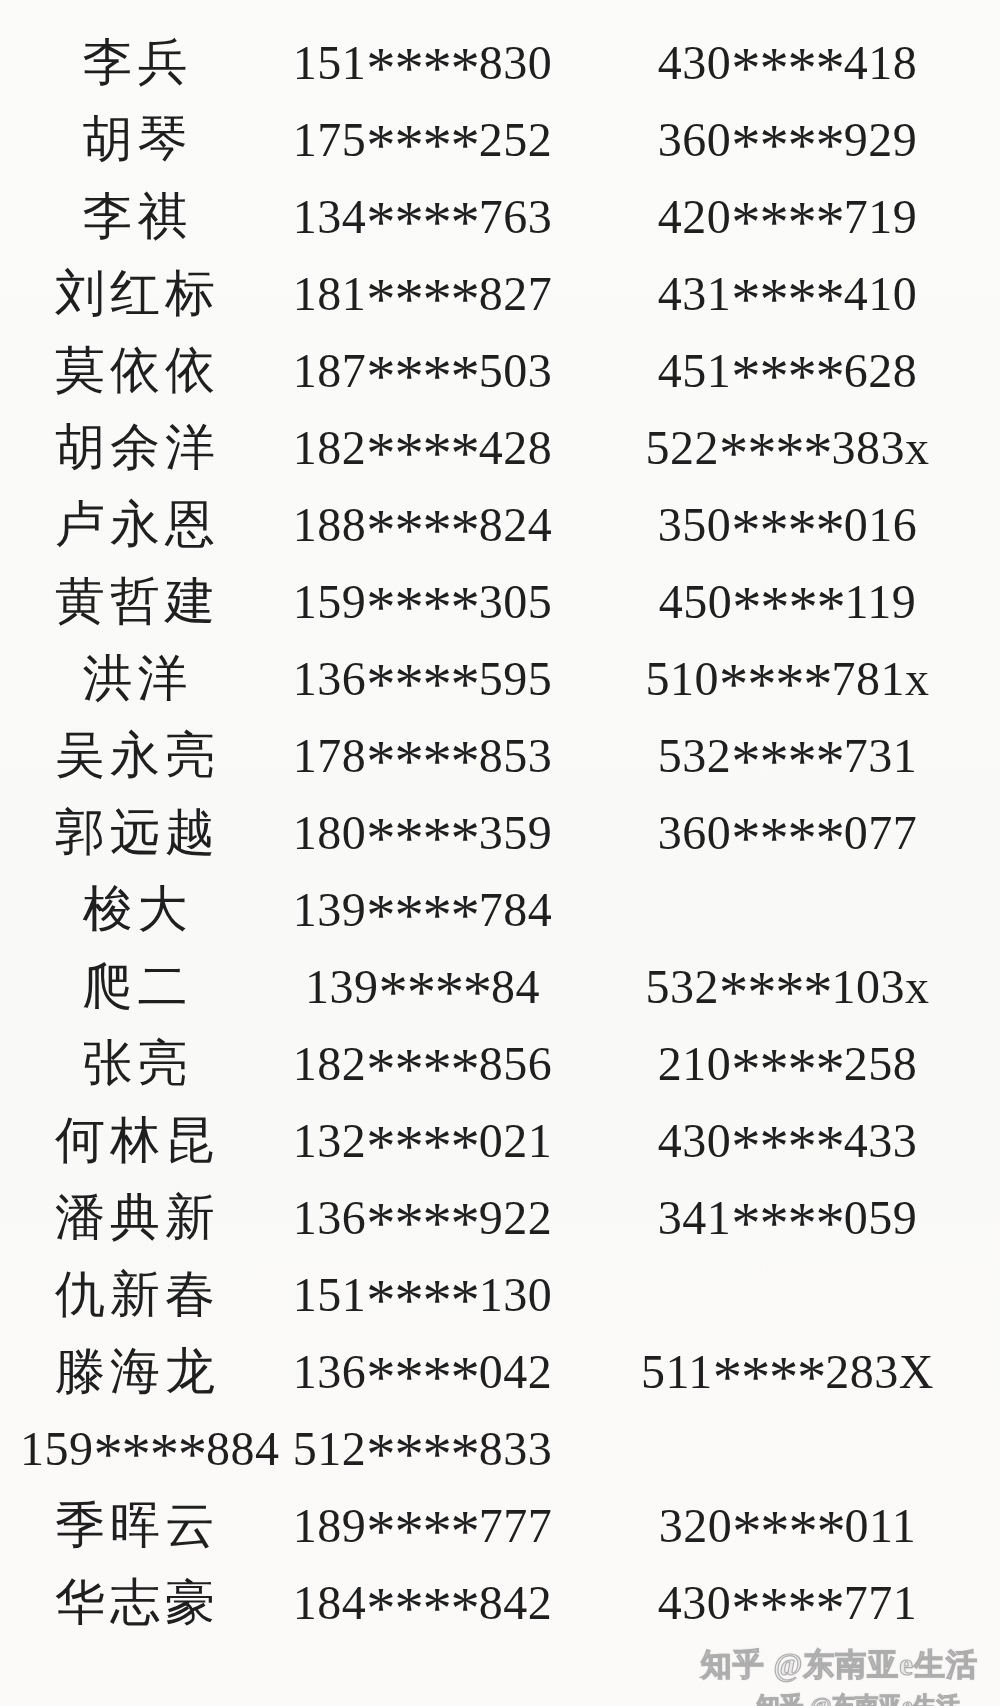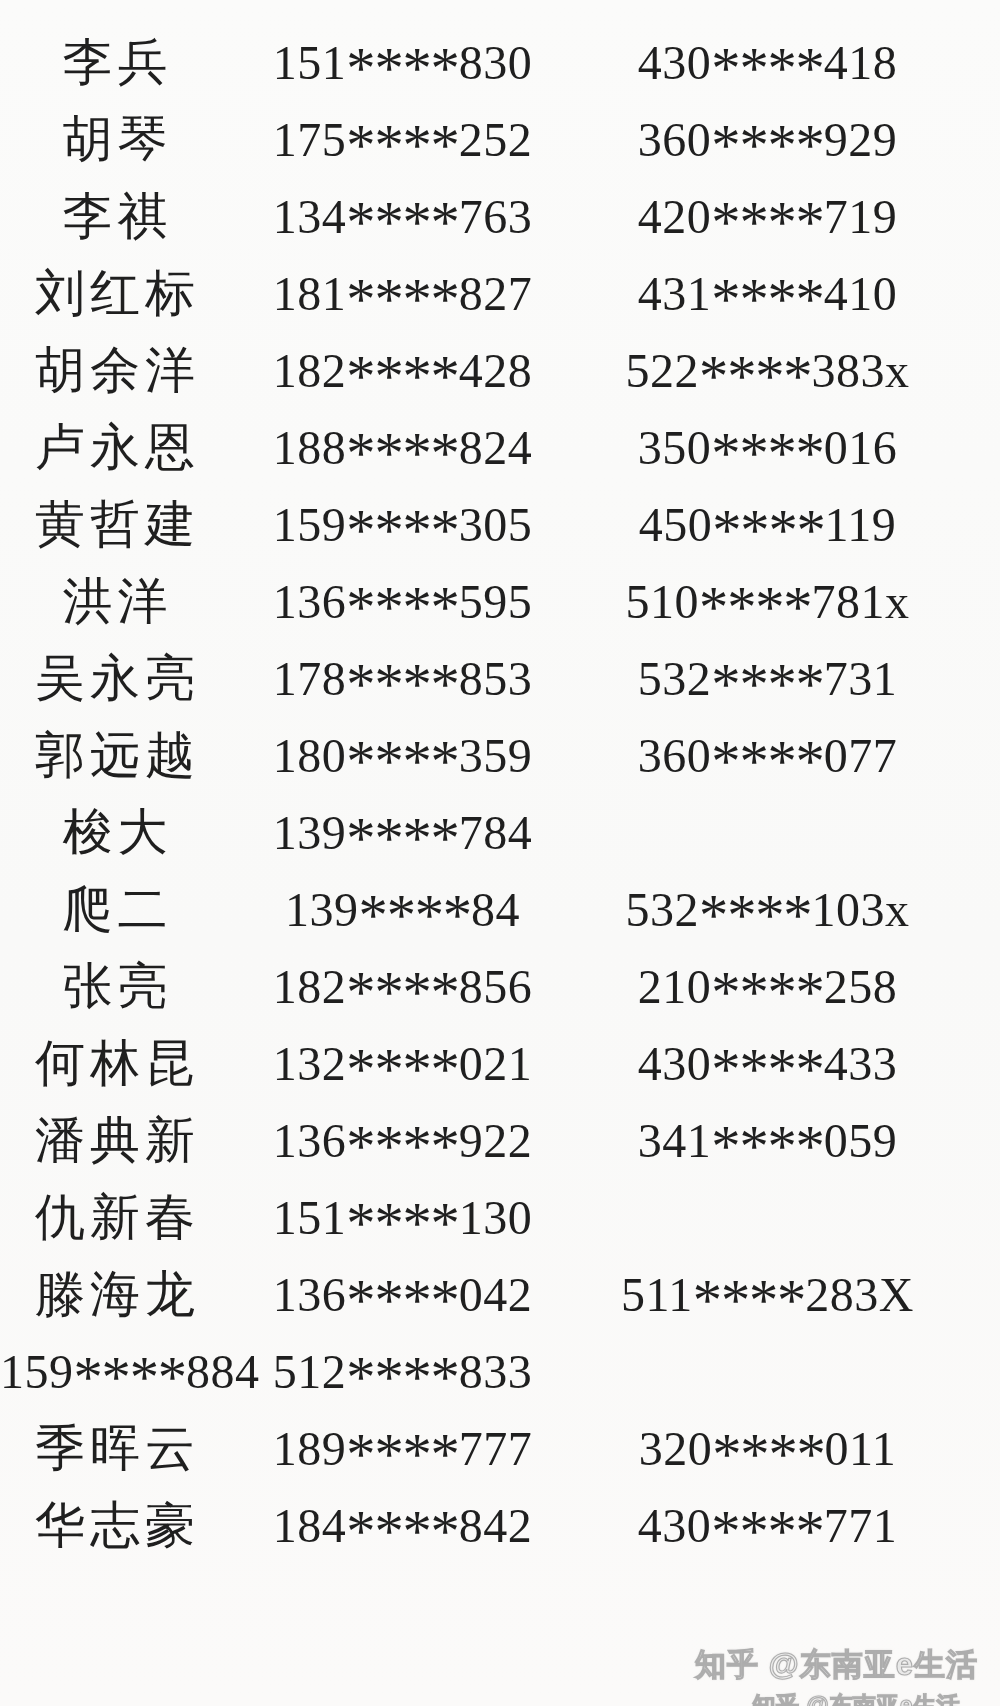--- a/index.html
+++ b/index.html
@@ -14,41 +14,42 @@
     overflow:hidden;
     background:linear-gradient(180deg,#fbfbfa 0%,#f9f9f8 55%,#fbfaf9 100%);
     color:#1f1f1f;
   }
   .roster{padding-top:24px;}
   .row{
     display:grid;
     grid-template-columns:230px 345px 385px;
     height:77px;
     align-items:center;
+    padding-left:20px;
   }
   .cell{text-align:center;white-space:nowrap;}
   .name{
     font-size:50px;
     letter-spacing:5px;
     text-indent:5px; 
   }
   .num{
     font-size:48px;
     letter-spacing:0.5px;
     text-align:center;
   }
   .stars{
     font-size:1.22em;
     vertical-align:-0.16em;
     letter-spacing:-0.02em;
     line-height:0;
   }
   .wm{
     position:absolute;
-    font-family:Liberation Sans, sans-serif;
+    font-family:Liberation Serif, serif;
     font-weight:bold;
     white-space:nowrap;
     color:rgba(250,250,250,0.62);
     -webkit-text-stroke:1.1px rgba(158,158,158,0.8);
     text-shadow:0 0 2px rgba(160,160,160,0.55);
   }
   .wm-1{
     top:1644px;
     right:22px;
     font-size:31px;
@@ -79,20 +80,25 @@
     </div>
     <div class="row">
       <div class="cell name">李祺</div>
       <div class="cell num">134<span class="stars">****</span>763</div>
       <div class="cell num">420<span class="stars">****</span>719</div>
     </div>
     <div class="row">
       <div class="cell name">刘红标</div>
       <div class="cell num">181<span class="stars">****</span>827</div>
       <div class="cell num">431<span class="stars">****</span>410</div>
+    </div>
+    <div class="row">
+      <div class="cell name">莫依依</div>
+      <div class="cell num">187<span class="stars">****</span>503</div>
+      <div class="cell num">451<span class="stars">****</span>628</div>
     </div>
     <div class="row">
       <div class="cell name">胡余洋</div>
       <div class="cell num">182<span class="stars">****</span>428</div>
       <div class="cell num">522<span class="stars">****</span>383x</div>
     </div>
     <div class="row">
       <div class="cell name">卢永恩</div>
       <div class="cell num">188<span class="stars">****</span>824</div>
       <div class="cell num">350<span class="stars">****</span>016</div>

